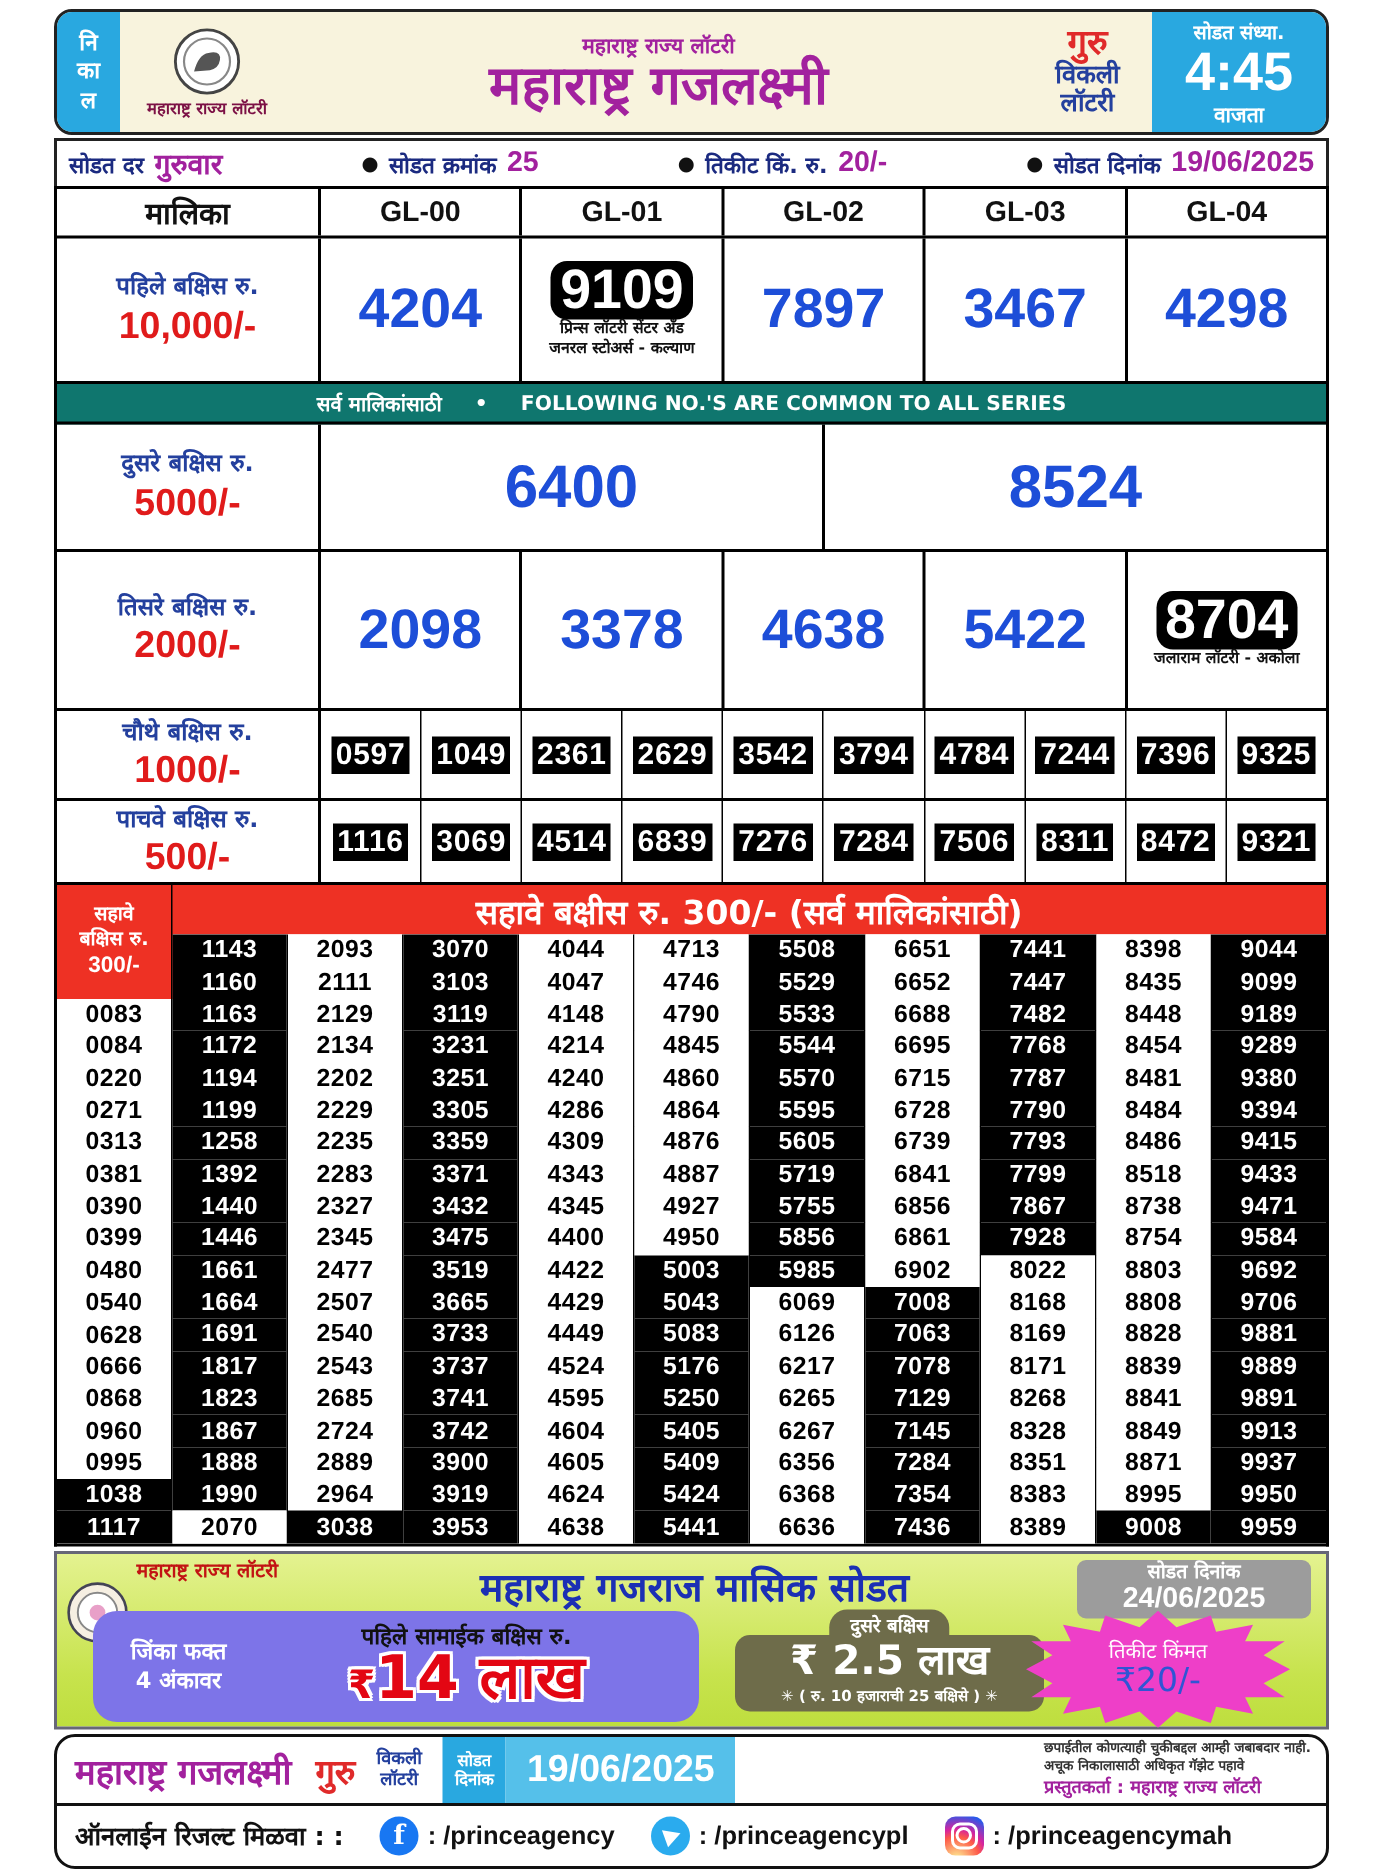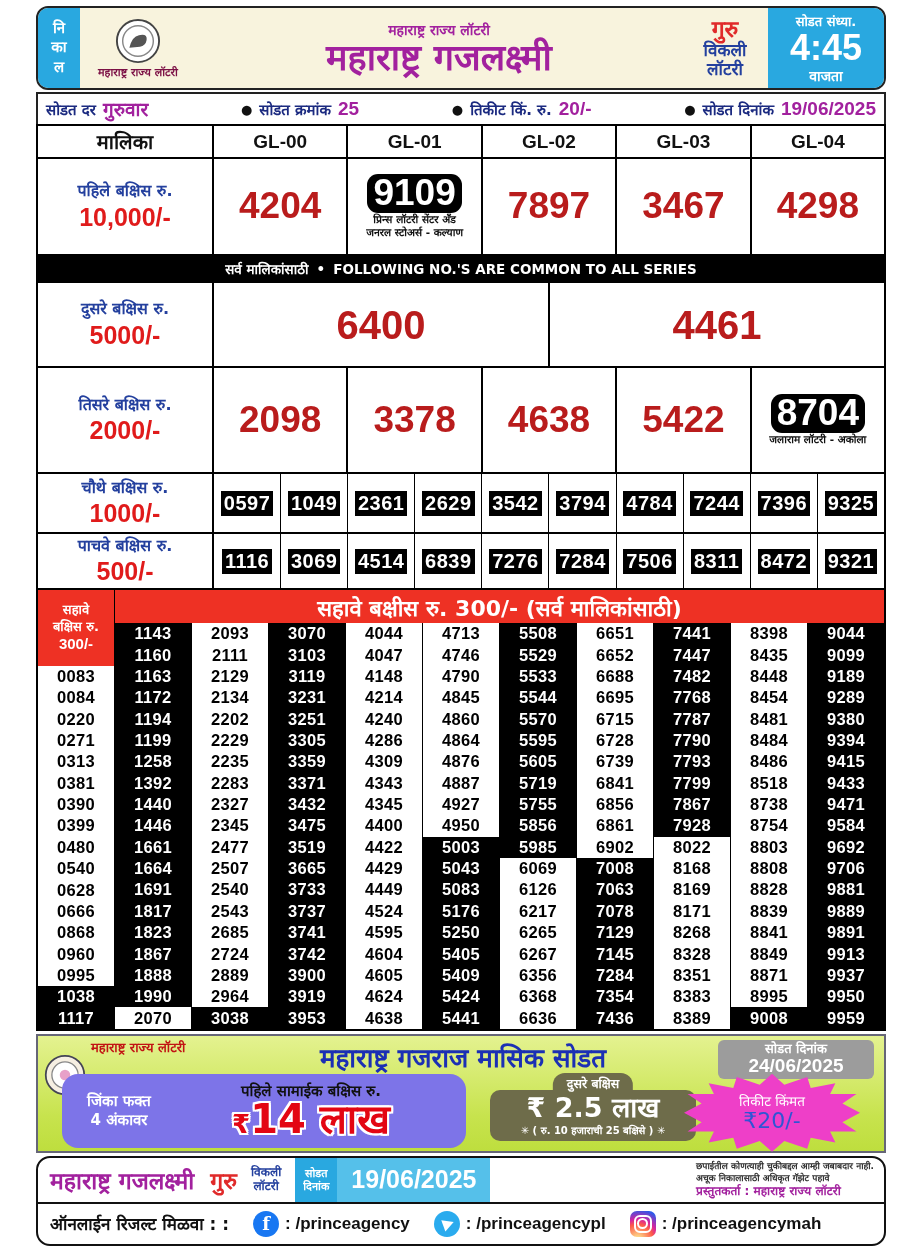--- a/index.html
+++ b/index.html
@@ -36,24 +36,24 @@
   .prow:last-child{border-bottom:none;}
   .plabel{width:176px;flex:0 0 176px;border-right:2.5px solid #000;display:flex;flex-direction:column;align-items:center;justify-content:center;box-sizing:border-box;}
   .pcell{flex:1;border-right:2.5px solid #000;display:flex;flex-direction:column;align-items:center;justify-content:center;box-sizing:border-box;min-width:0;}
   .prow .pcell:last-child{border-right:none;}
   .row-series{height:31px;}
   .mali{font-size:20px;font-weight:bold;color:#111;}
   .gl{font-size:19px;font-weight:bold;color:#111;font-family:"Liberation Sans",sans-serif;}
   .row-p1{height:95px;}
   .pl1{color:#24409e;font-size:16px;font-weight:bold;line-height:1.3;}
   .pl2{color:#e01b1b;font-size:25px;font-weight:bold;line-height:1.2;font-family:"Liberation Sans","DejaVu Sans",sans-serif;}
-  .pnum{font-size:37px;font-weight:bold;color:#b91c1c;line-height:1.05;font-family:"Liberation Sans",sans-serif;}
+  .pnum{font-size:37px;font-weight:bold;color:#1d4ed8;line-height:1.05;font-family:"Liberation Sans",sans-serif;}
   .chip{background:#000;color:#fff;padding:0 6px;display:inline-block;border-radius:11px;}
   .seller{font-size:10.5px;font-weight:bold;color:#111;line-height:1.2;text-align:center;}
-  .band-navy{height:25px;background:#000000;color:#fff;display:flex;align-items:center;justify-content:center;gap:8px;font-weight:bold;font-size:13.5px;border-bottom:2.5px solid #000;}
+  .band-navy{height:25px;background:#0f766e;color:#fff;display:flex;align-items:center;justify-content:center;gap:22px;font-weight:bold;font-size:13.5px;border-bottom:2.5px solid #000;}
   .row-p2{height:83px;}
   .row-p3{height:104px;}
   .row-p4{height:58px;}
   .row-p5{height:54px;}
   .chips{flex:1;display:flex;}
   .chip-cell{flex:1;border-right:1.5px solid #000;display:flex;align-items:center;justify-content:center;box-sizing:border-box;}
   .chips .chip-cell:last-child{border-right:none;}
   .mini-chip{background:#000;color:#fff;font-weight:bold;font-size:20px;font-family:"Liberation Sans",sans-serif;padding:1px 3px;letter-spacing:0.5px;}
 
   
@@ -224,21 +224,21 @@
 
     <div class="prow row-p2">
       <div class="plabel">
         <span class="pl1">दुसरे बक्षिस रु.</span>
         <span class="pl2">5000/-</span>
       </div>
       <div class="pcell">
           <span class="pnum" style="font-size:40px;">6400</span>
         </div>
       <div class="pcell">
-          <span class="pnum" style="font-size:40px;">4461</span>
+          <span class="pnum" style="font-size:40px;">8524</span>
         </div>
     </div>
 
     <div class="prow row-p3">
       <div class="plabel">
         <span class="pl1">तिसरे बक्षिस रु.</span>
         <span class="pl2">2000/-</span>
       </div>
       <div class="pcell">
           <span class="pnum">2098</span>

